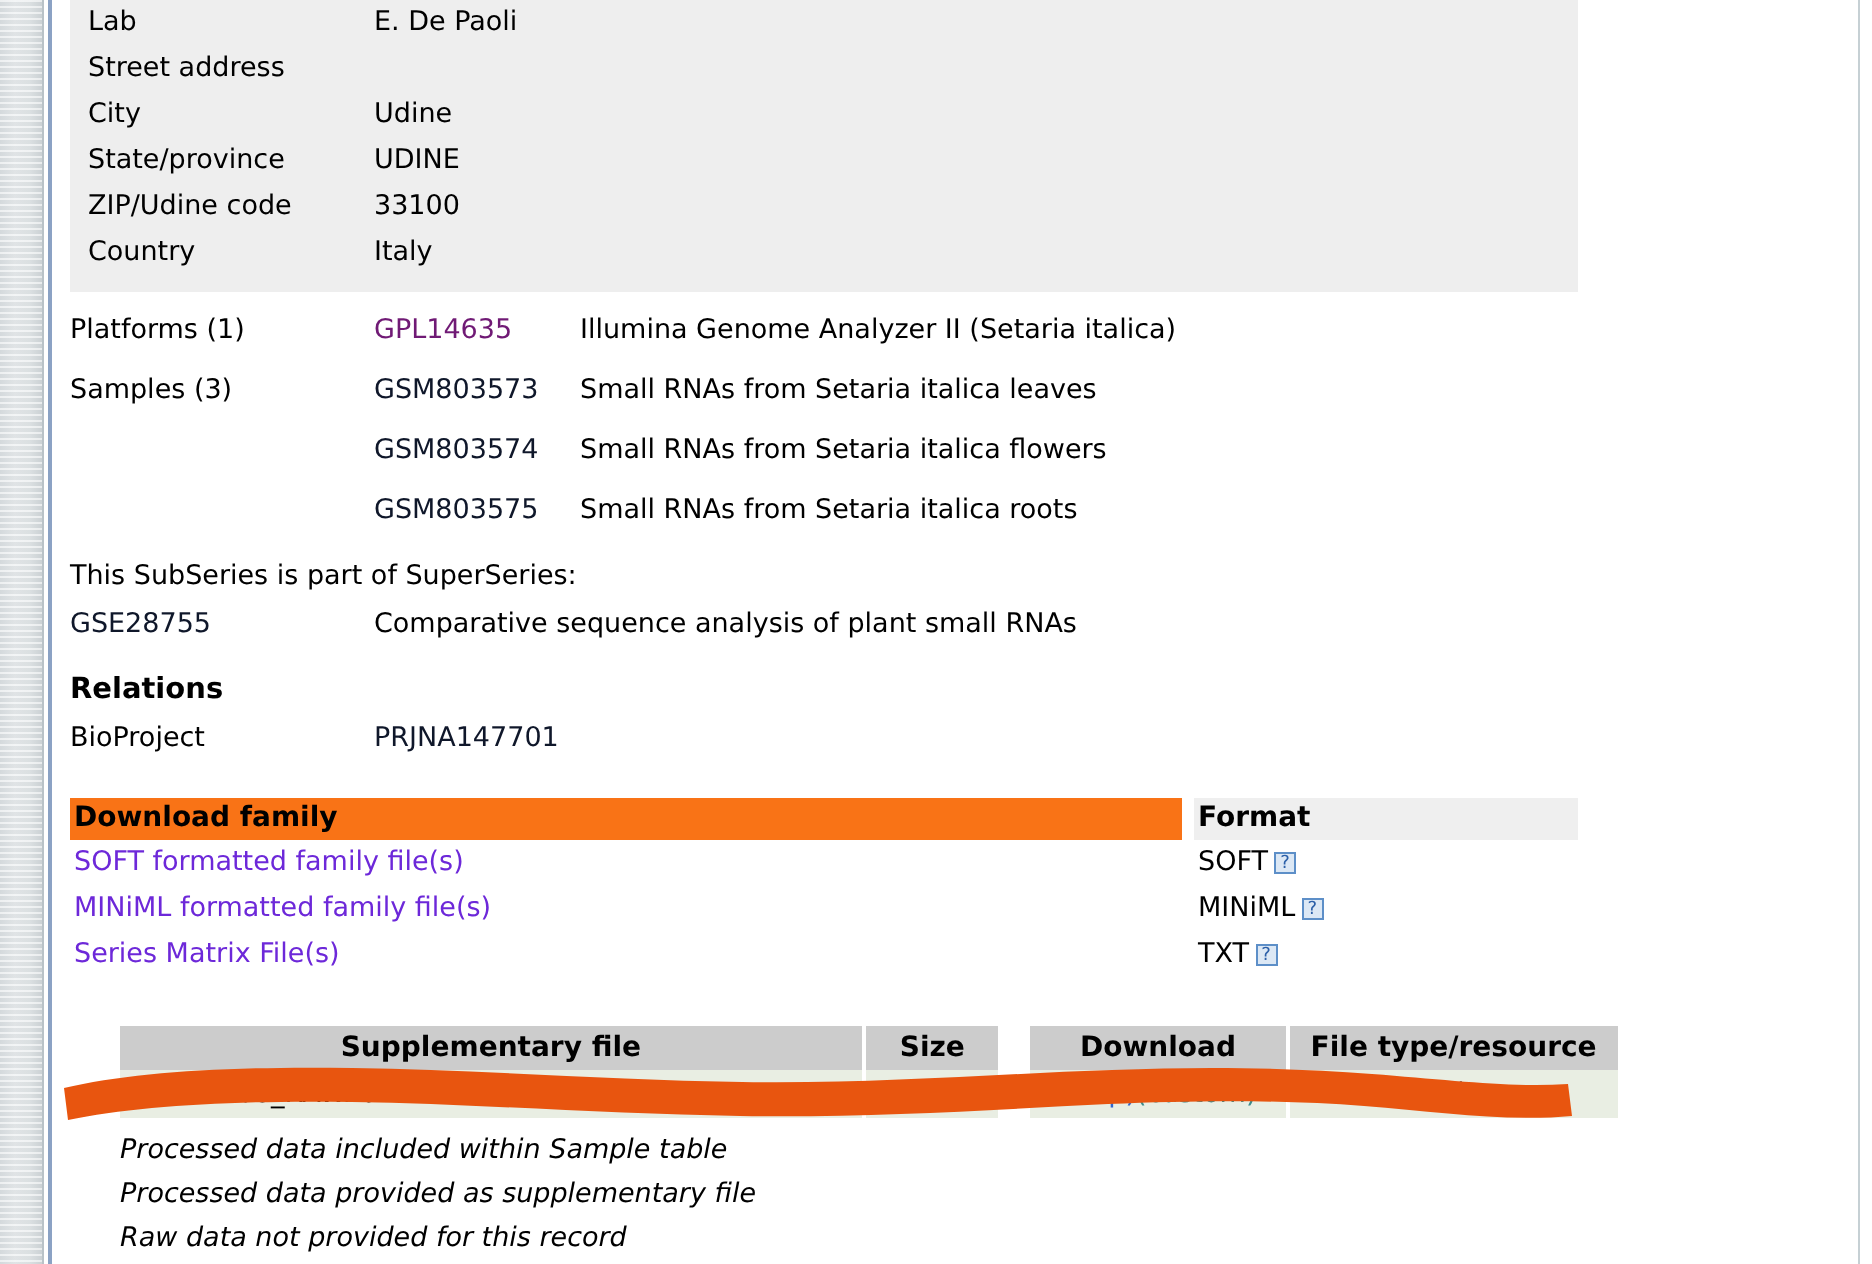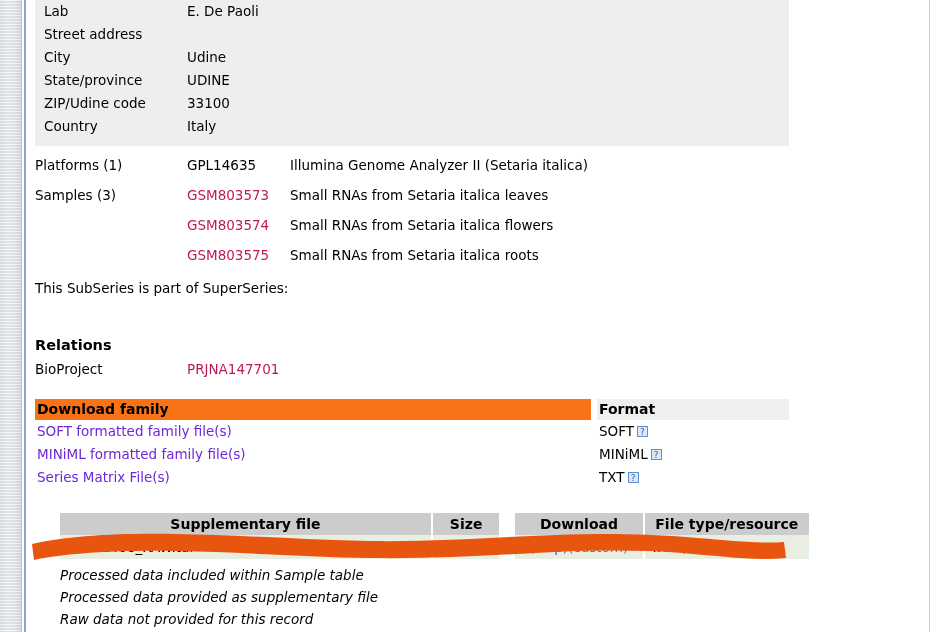--- a/index.html
+++ b/index.html
@@ -99,25 +99,25 @@
     white-space: nowrap;
   }
   .entity-acc {
     width: 103px;
     white-space: nowrap;
   }
   .entity-title {
     white-space: nowrap;
   }
   a.acc-blue {
-    color: #be185d;
+    color: #0f172a;
     text-decoration: none;
   }
   a.acc-teal {
-    color: #000000;
+    color: #701a75;
     text-decoration: none;
   }
 
   
   #superseries-block {
     position: absolute;
     left: 9px; top: 276px;
     width: 880px;
   }
   #superseries-block .ss-line {
@@ -333,20 +333,23 @@
       <div class="entity-acc">
         <a class="acc-blue" href="#">GSM803575</a>
       </div>
       <div class="entity-title">Small RNAs from Setaria italica roots</div>
     </div>
 
   </div>
 
   <div id="superseries-block">
     <div class="ss-line">This SubSeries is part of SuperSeries:</div>
+    <div class="ss-line">
+      <span class="ss-acc"><a class="acc-blue" href="#">GSE28755</a></span><span>Comparative sequence analysis of plant small RNAs</span>
+    </div>
   </div>
 
   <div id="relations-block">
     <div class="block-heading">Relations</div>
     <div class="rel-row">
       <div class="rel-label">BioProject</div>
       <div>
         <a class="acc-blue" href="#">PRJNA147701</a>
       </div>
     </div>

